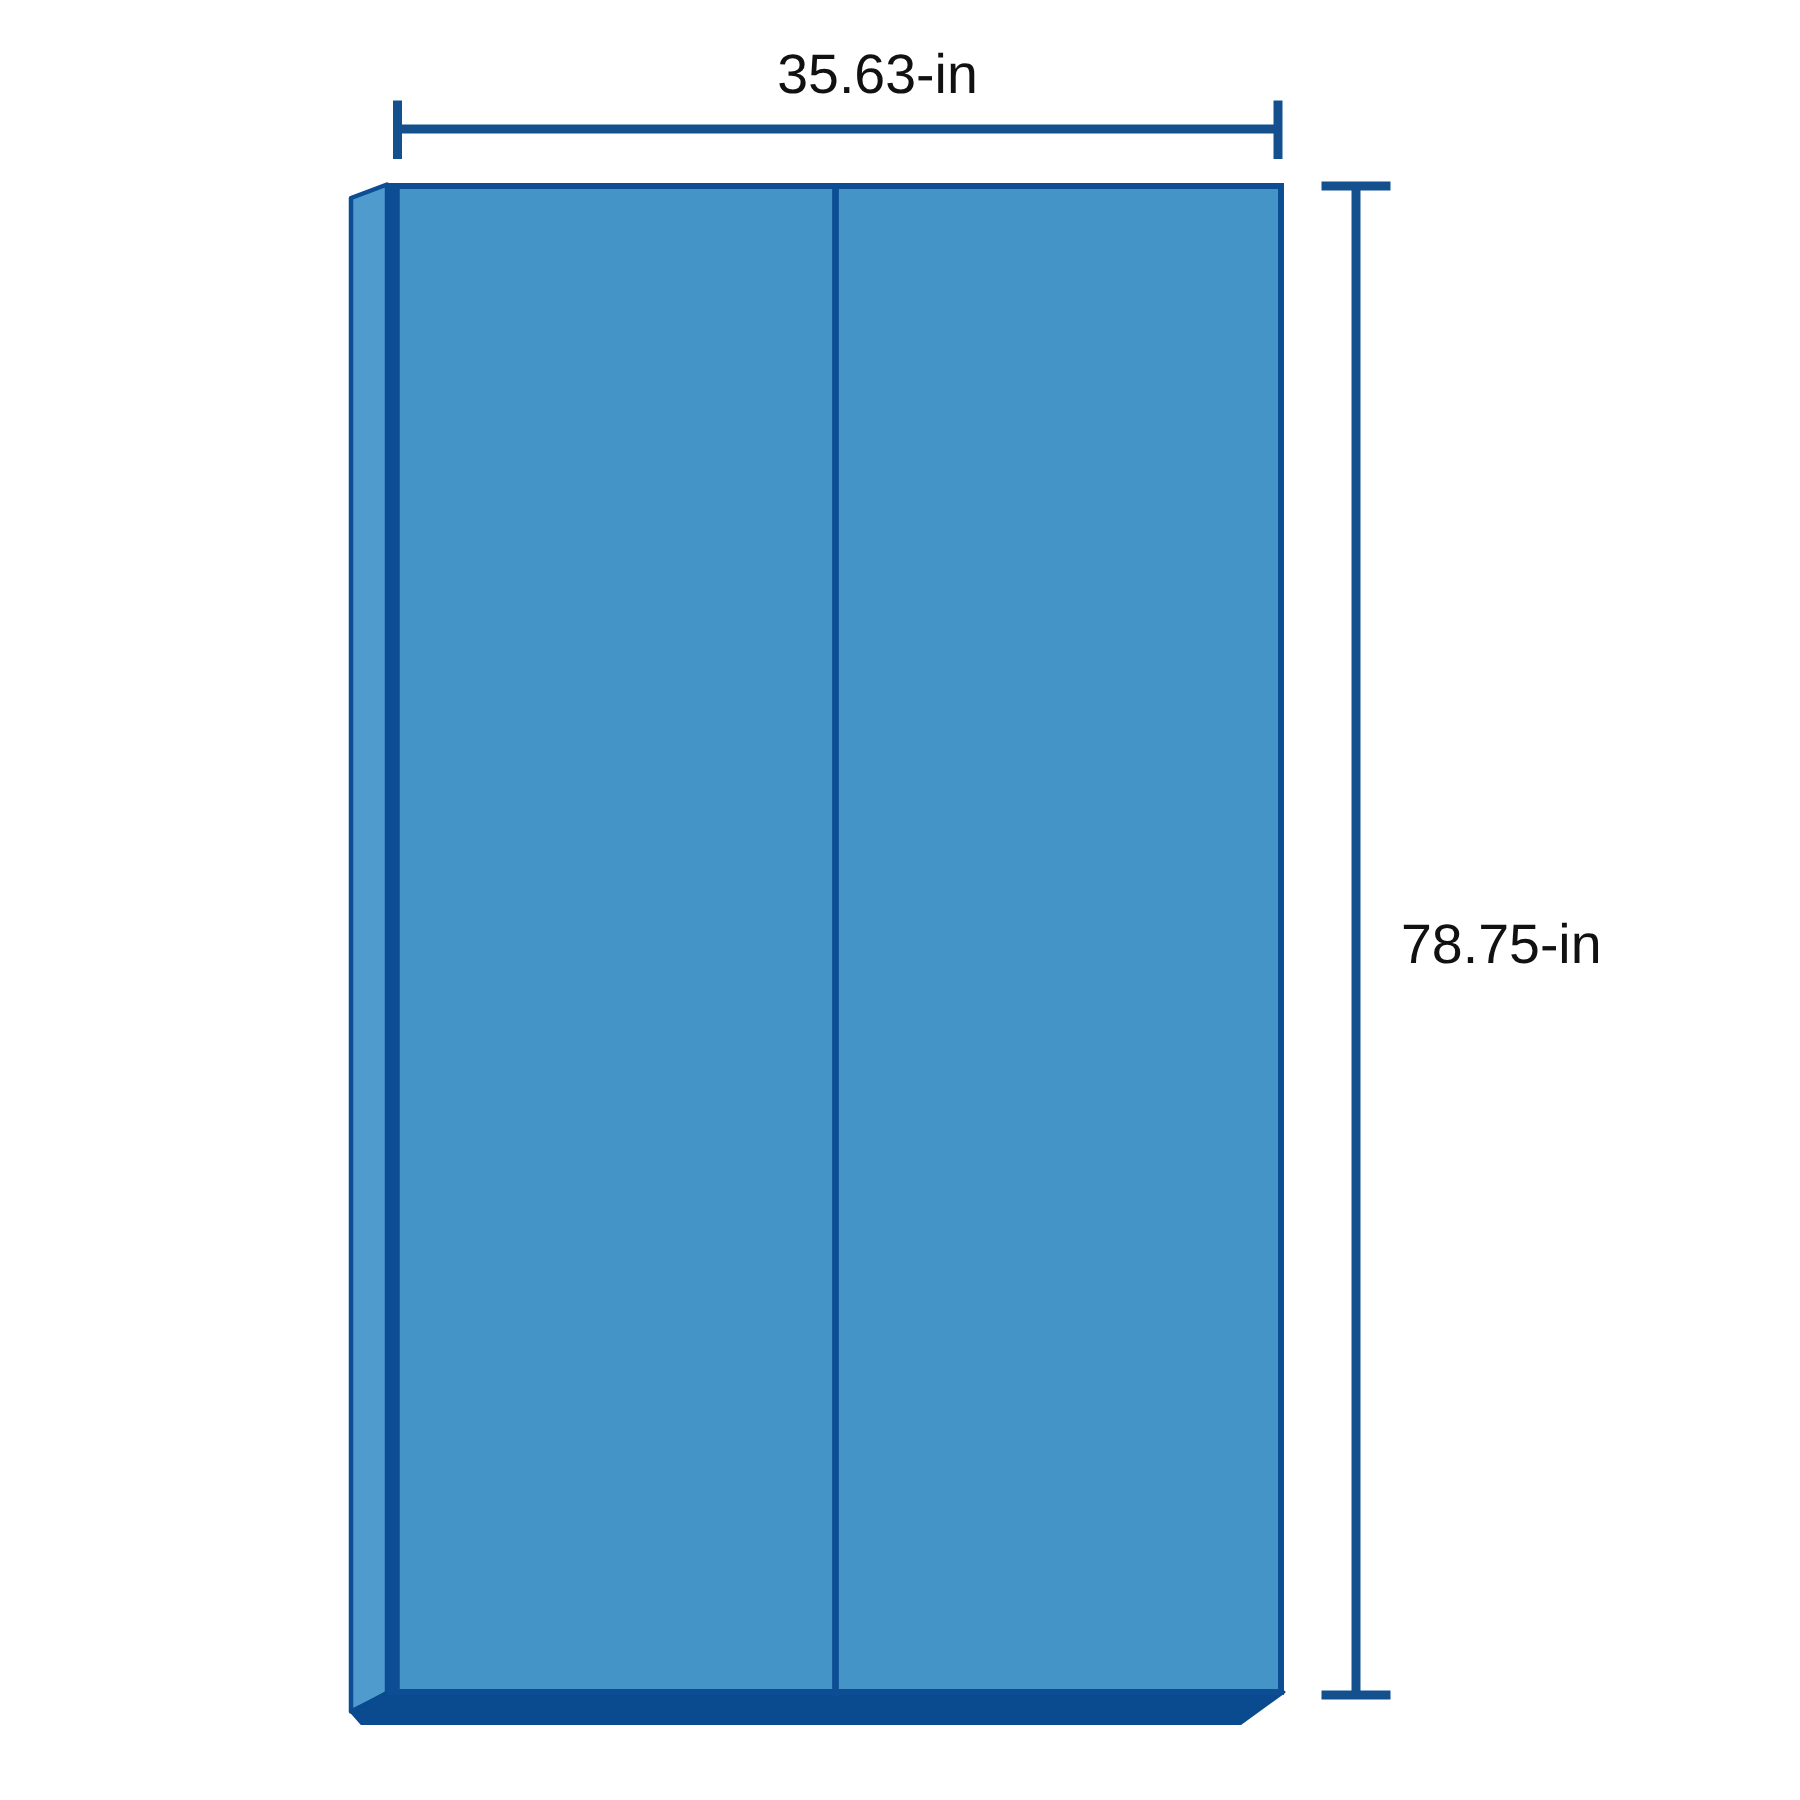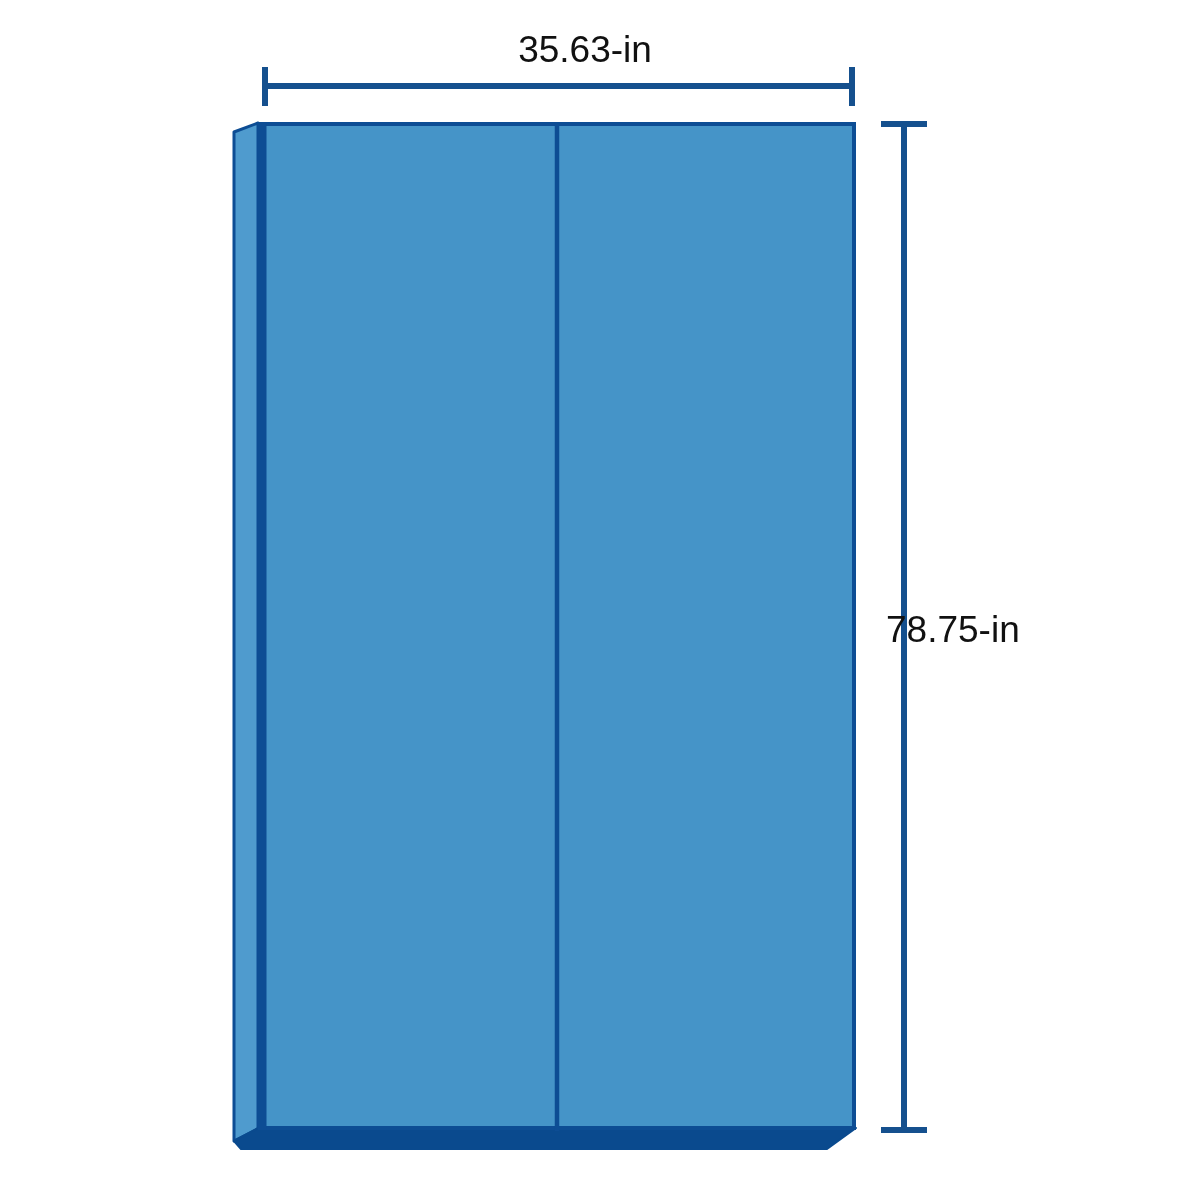--- a/index.html
+++ b/index.html
@@ -31,21 +31,21 @@
     line-height: 40px;
     white-space: nowrap;
   }
   .dim-label-width {
     left: 450px;
     top: 30px;
     width: 270px;
     text-align: center;
   }
   .dim-label-height {
-    left: 886px;
+    left: 934px;
     top: 610px;
     text-align: left;
   }
 </style>
 </head>
 <body>
 
 <div class="canvas">
 
   <svg class="diagram-svg" viewBox="0 0 1200 1200">

